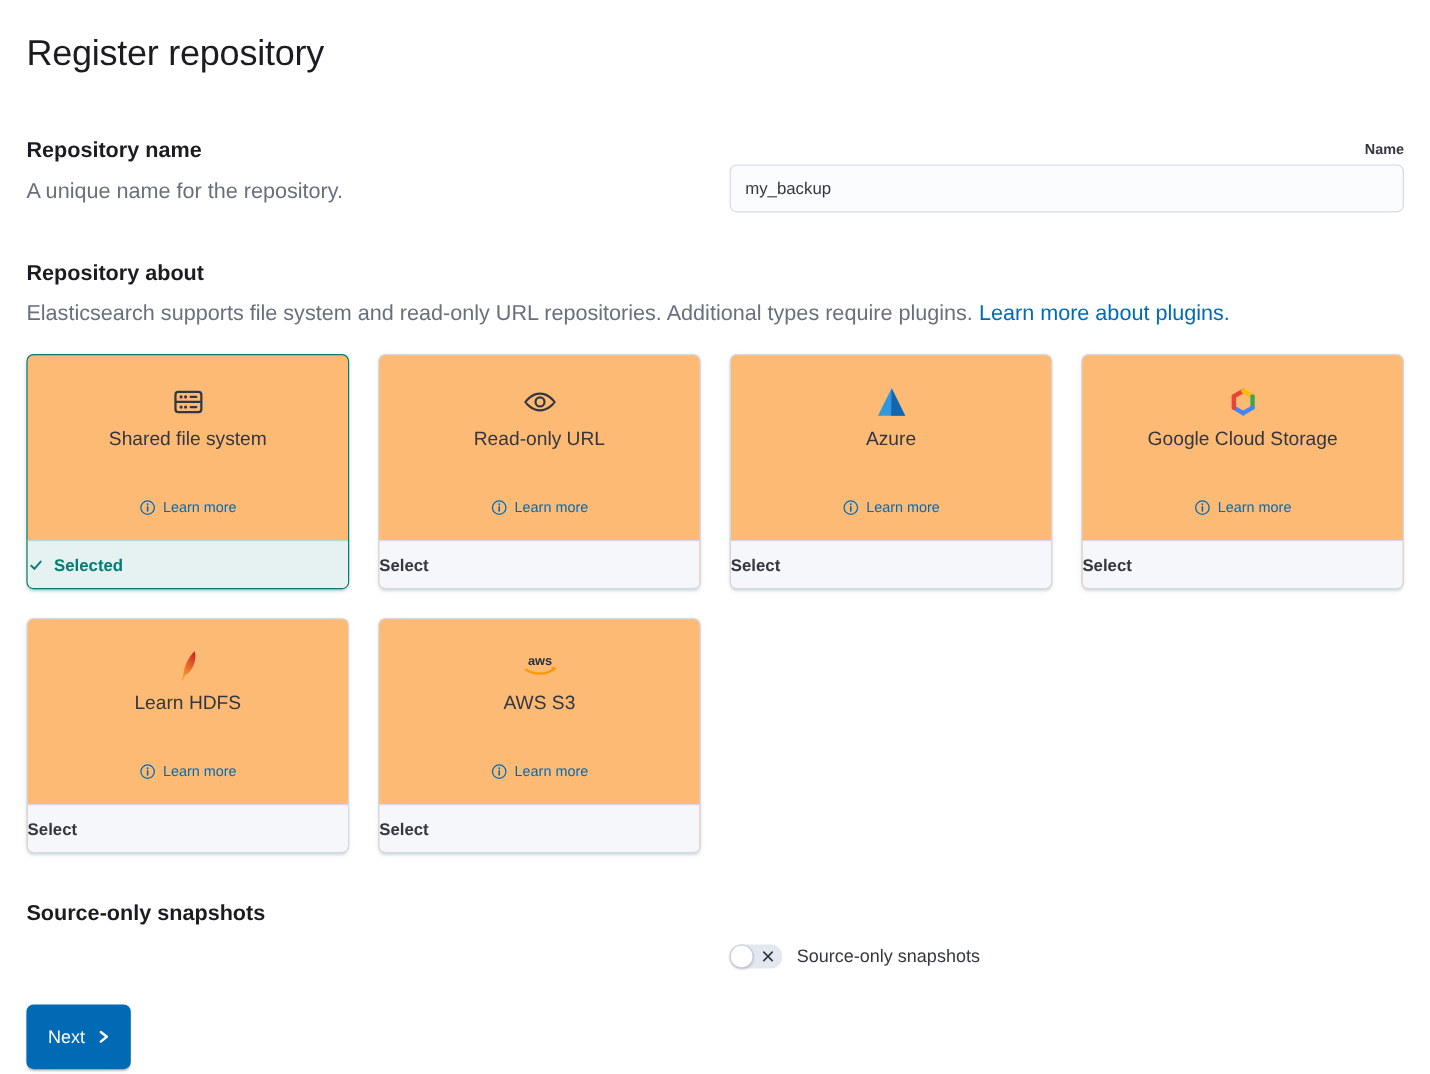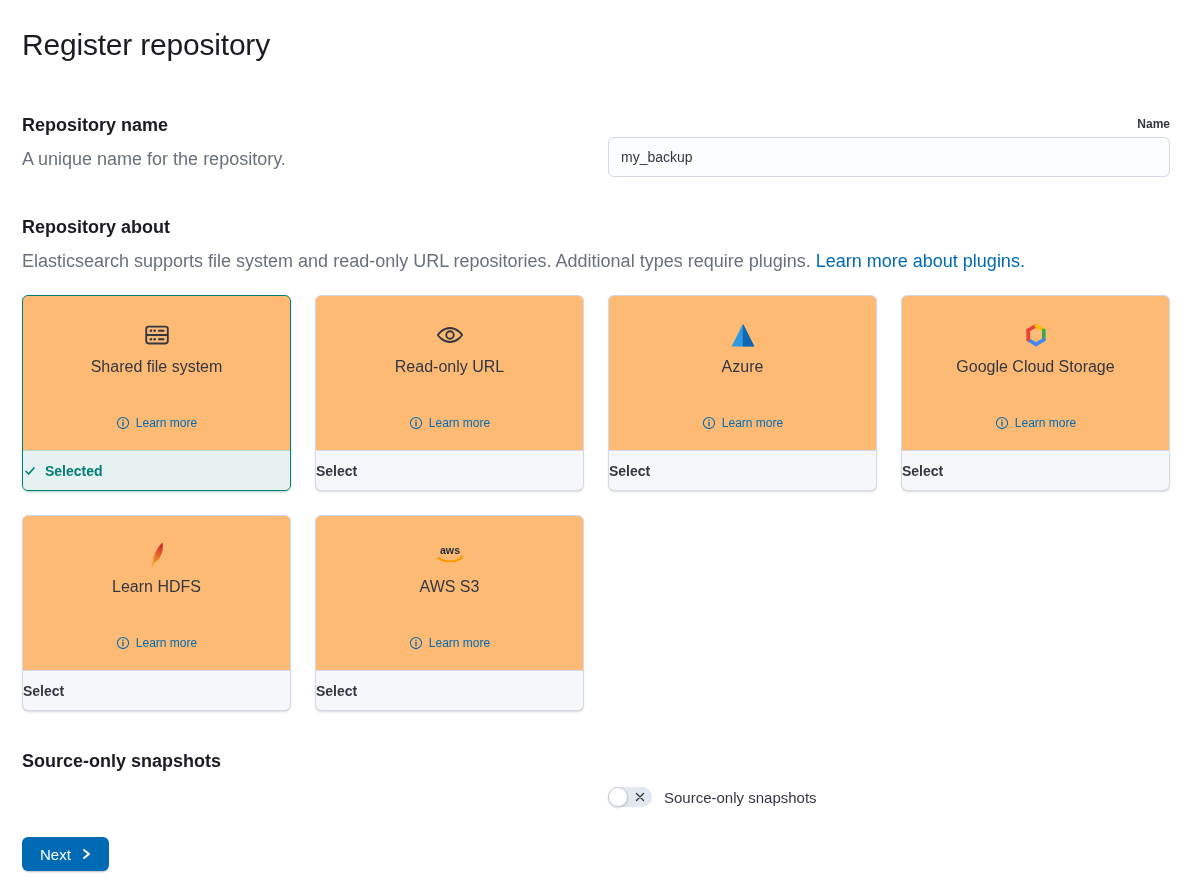--- a/index.html
+++ b/index.html
@@ -55,21 +55,21 @@
     border: none; border-radius: 10px; background: #e2e7f0; cursor: pointer;
   }
   .switch-thumb {
     position: absolute; left: 0; top: 0; width: 20px; height: 20px; border-radius: 50%;
     background: #fff; border: 1px solid #c6cdd9; box-shadow: 0 1px 2px rgba(0,0,0,.18);
   }
   .switch-x { position: absolute; right: 7px; top: 5px; }
   .switch-label { font-size: 15px; color: #343741; }
   .next-btn {
     margin-top: 30px; display: inline-flex; align-items: center; gap: 10px;
-    height: 34px; padding: 0 18px;
+    height: 54px; padding: 0 18px;
     background: #006BB4; border: none; border-radius: 6px;
     color: #fff; font-size: 15px; font-weight: 500; font-family: inherit; cursor: pointer;
     box-shadow: 0 2px 2px -1px rgba(0,0,0,.25);
   }
 </style>
 </head>
 <body>
 
 <div class="page">
 

